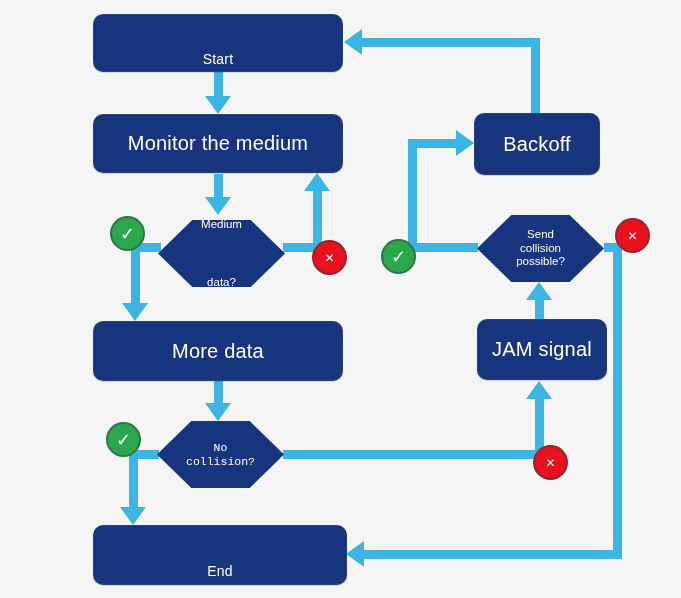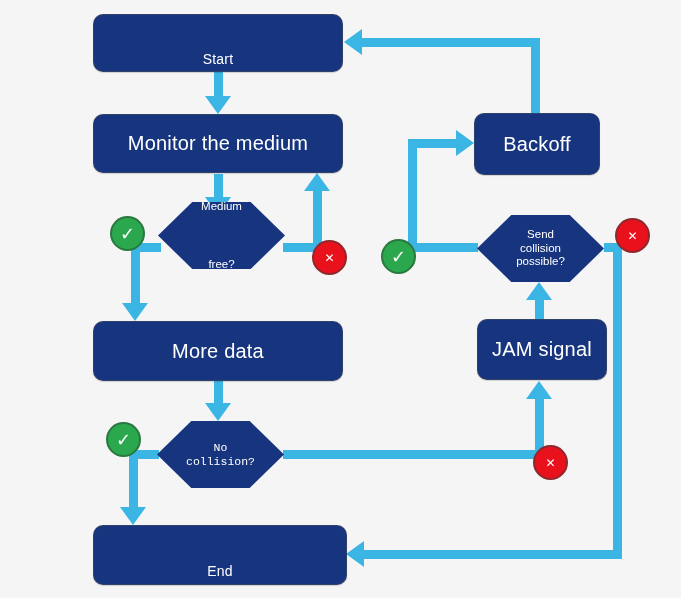--- a/index.html
+++ b/index.html
@@ -138,23 +138,23 @@
   </div>
 
   <div class="rect-node big" style="left:93px;top:14px;width:250px;height:58px;">
     <span class="label">Start</span>
   </div>
 
   <div class="rect-node" style="left:93px;top:114px;width:250px;height:59px;">
     <span class="label">Monitor the medium</span>
   </div>
 
-  <div class="hex-node" style="left:158px;top:202px;width:127px;height:67px;gap:44px;">
+  <div class="hex-node" style="left:158px;top:220px;width:127px;height:67px;gap:44px;">
     <span class="hline">Medium</span>
-    <span class="hline">free?</span>
+    <span class="hline">data?</span>
   </div>
 
   <div class="rect-node" style="left:93px;top:321px;width:250px;height:60px;">
     <span class="label">More data</span>
   </div>
 
   <div class="hex-node" style="left:157px;top:421px;width:127px;height:67px;font-family:Liberation Mono, monospace;">
     <span class="hline">No</span>
     <span class="hline">collision?</span>
   </div>

